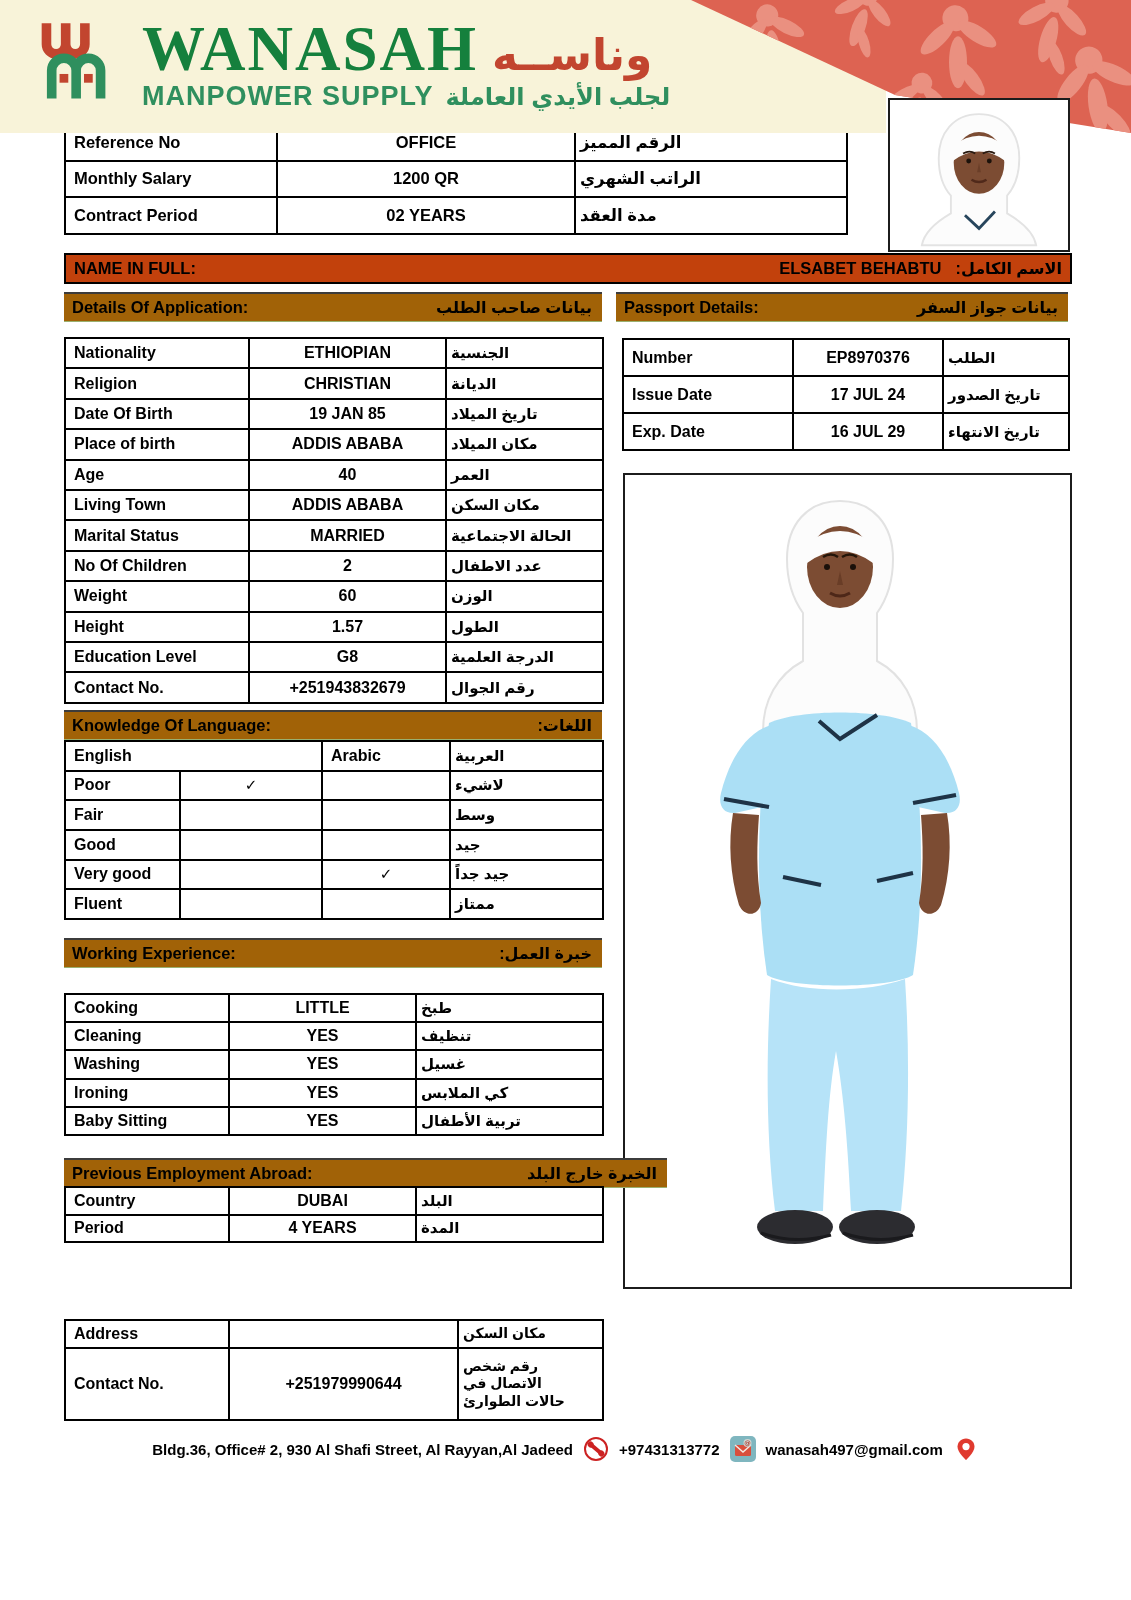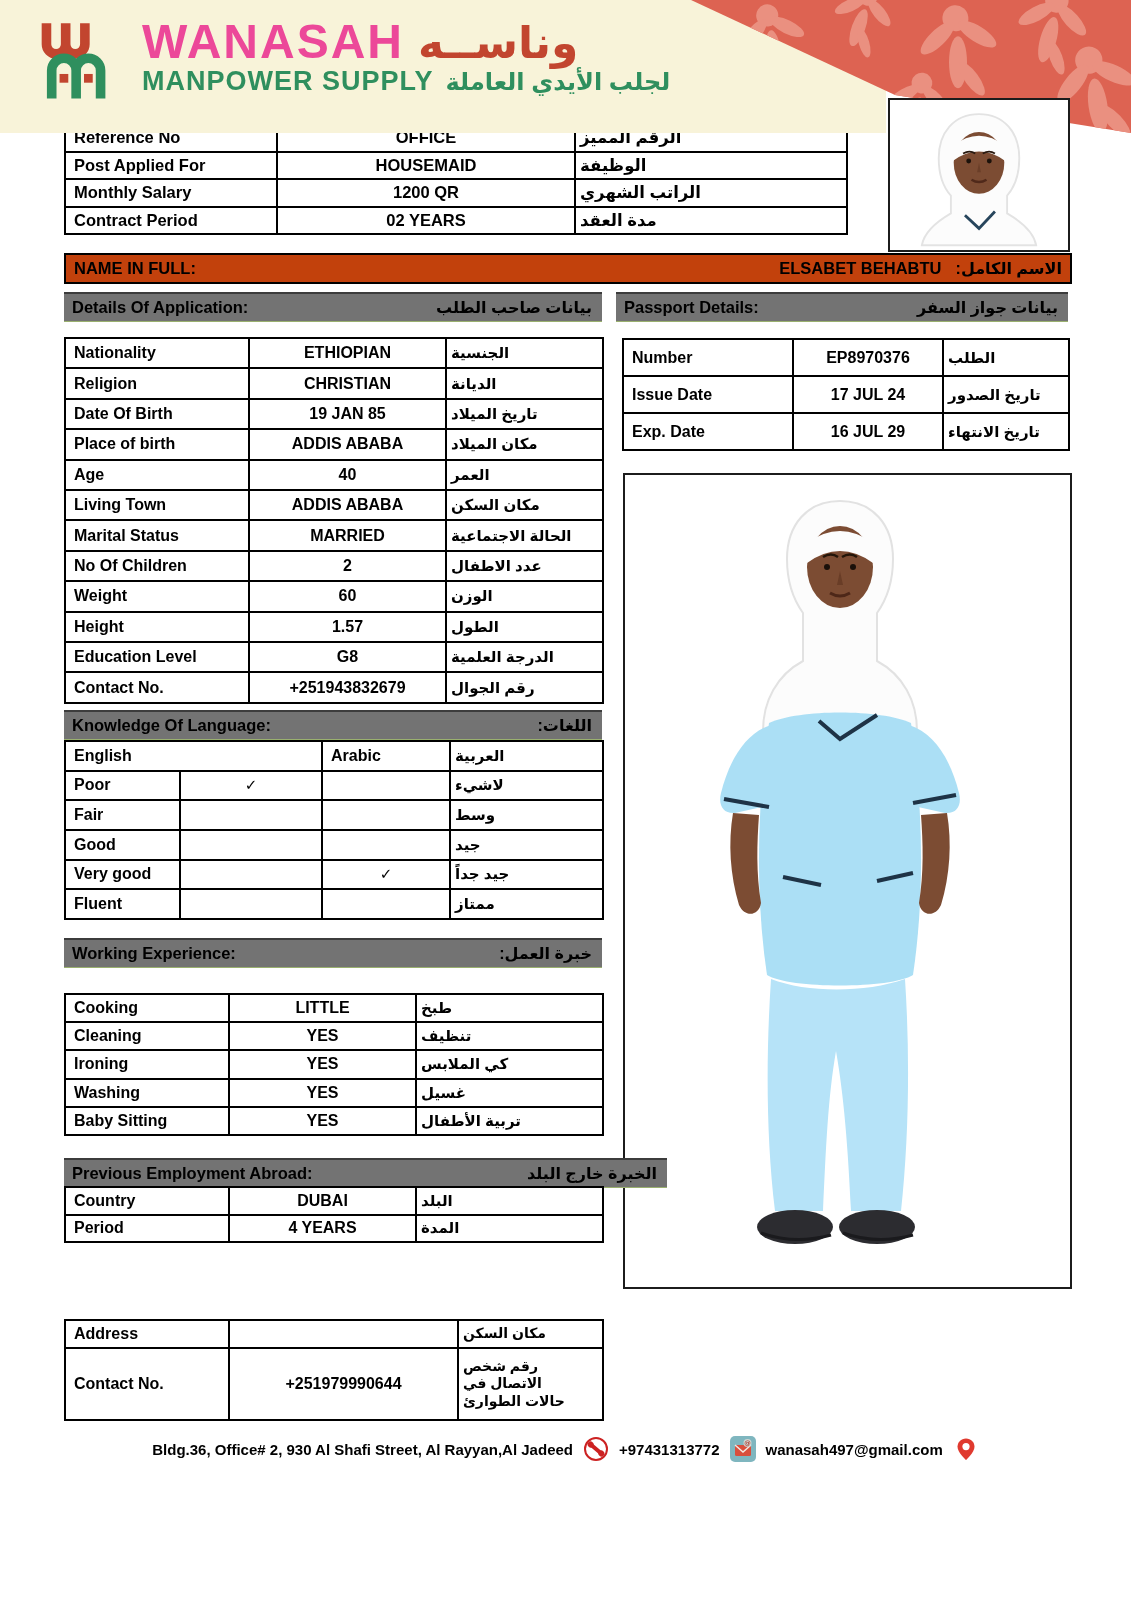--- a/index.html
+++ b/index.html
@@ -4,22 +4,22 @@
 <style>
   html,body{margin:0;padding:0;background:#fff;}
   .page{position:relative;width:1131px;height:1600px;background:#fff;overflow:hidden;
         font-family:"Liberation Sans","DejaVu Sans",sans-serif;font-weight:bold;color:#000;}
   .cream-band{position:absolute;left:0;top:0;width:886px;height:133px;background:#f8f3d9;z-index:2;}
   .banner-svg{position:absolute;left:655px;top:0;width:476px;height:140px;z-index:3;}
   .logo-wrap{position:absolute;left:36px;top:18px;z-index:4;display:flex;align-items:flex-start;}
   .logo-mark{width:96px;height:84px;}
   .logo-text{margin-left:10px;line-height:1;}
   .brand-line{display:flex;align-items:baseline;gap:14px;}
-  .brand-latin{font-family:Liberation Sans, sans-serif;font-weight:bold;
-               font-size:48px;color:#ec4899;letter-spacing:2px;}
+  .brand-latin{font-family:Liberation Serif, serif;font-weight:bold;
+               font-size:63px;color:#15803d;letter-spacing:2px;}
   .brand-ar{font-size:44px;color:#c2452f;direction:rtl;}
   .tag-line{display:flex;align-items:baseline;gap:12px;margin-top:2px;}
   .tag-latin{font-size:27px;color:#2f8f5e;letter-spacing:1px;}
   .tag-ar{font-size:24px;color:#2f8f5e;direction:rtl;}
   
   .headshot{position:absolute;left:888px;top:98px;width:178px;height:150px;background:#fff;
             border:2px solid #1c1c1c;z-index:5;}
   .fullbody{position:absolute;left:623px;top:473px;width:445px;height:812px;background:#fff;
             border:2px solid #1c1c1c;z-index:1;}
   .headshot svg,.fullbody svg{display:block;width:100%;height:100%;}
@@ -30,21 +30,21 @@
   td.val{text-align:center;}
   td.ar{text-align:left;padding-right:21px;direction:rtl;font-size:15px;}
   td.chk{text-align:center;font-size:15px;}
   .t-top{left:64px;top:123px;width:782px;height:112px;}
   .t-top td{font-size:16.5px;}
   .name-row{position:absolute;left:64px;top:253px;width:1004px;height:27px;border:2px solid #000;
             z-index:2;background:#c2410c;display:flex;align-items:center;font-size:16.5px;}
   .name-row .nlabel{padding-left:8px;}
   .name-row .nval{margin-left:auto;}
   .name-row .nar{direction:rtl;margin-left:14px;padding-right:8px;font-size:16px;}
-  .bar{position:absolute;height:27px;background:#737373;border-top:2px solid #3c3c3c;
+  .bar{position:absolute;height:27px;background:#a16207;border-top:2px solid #3c3c3c;
        border-bottom:1px solid #9ab06f;display:flex;align-items:center;font-size:16.5px;z-index:1;}
   .bar .b-en{padding-left:8px;}
   .bar .b-ar{margin-left:auto;direction:rtl;padding-right:10px;font-size:16px;}
   .bar-app{left:64px;top:292px;width:538px;}
   .bar-pass{left:616px;top:292px;width:452px;}
   .bar-lang{left:64px;top:710px;width:538px;}
   .bar-work{left:64px;top:938px;width:538px;}
   .bar-prev{left:64px;top:1158px;width:603px;}
   .t-app{left:64px;top:337px;width:538px;height:367px;}
   .t-pass{left:622px;top:338px;width:446px;height:113px;}
@@ -132,25 +132,20 @@
         <col style="width:298px">
         <col style="width:272px">
       </colgroup>
     <tbody>
         <tr>
       <td class="lbl">Reference No</td>
       <td class="val">OFFICE</td>
       <td class="ar">الرقم المميز</td>
     </tr>
     <tr>
-      <td class="lbl">Post Applied For</td>
-      <td class="val">HOUSEMAID</td>
-      <td class="ar">الوظيفة</td>
-    </tr>
-    <tr>
       <td class="lbl">Monthly Salary</td>
       <td class="val">1200 QR</td>
       <td class="ar">الراتب الشهري</td>
     </tr>
     <tr>
       <td class="lbl">Contract Period</td>
       <td class="val">02 YEARS</td>
       <td class="ar">مدة العقد</td>
     </tr>
   </tbody>
@@ -365,28 +360,28 @@
           <td class="lbl">Cooking</td>
           <td class="val">LITTLE</td>
           <td class="ar">طبخ</td>
         </tr>
     <tr>
           <td class="lbl">Cleaning</td>
           <td class="val">YES</td>
           <td class="ar">تنظيف</td>
         </tr>
     <tr>
+          <td class="lbl">Washing</td>
+          <td class="val">YES</td>
+          <td class="ar">غسيل</td>
+        </tr>
+    <tr>
           <td class="lbl">Ironing</td>
           <td class="val">YES</td>
           <td class="ar">كي الملابس</td>
-        </tr>
-    <tr>
-          <td class="lbl">Washing</td>
-          <td class="val">YES</td>
-          <td class="ar">غسيل</td>
         </tr>
     <tr>
           <td class="lbl">Baby Sitting</td>
           <td class="val">YES</td>
           <td class="ar">تربية الأطفال</td>
         </tr>
   </tbody>
     </table>
 
   <div class="bar bar-prev">

